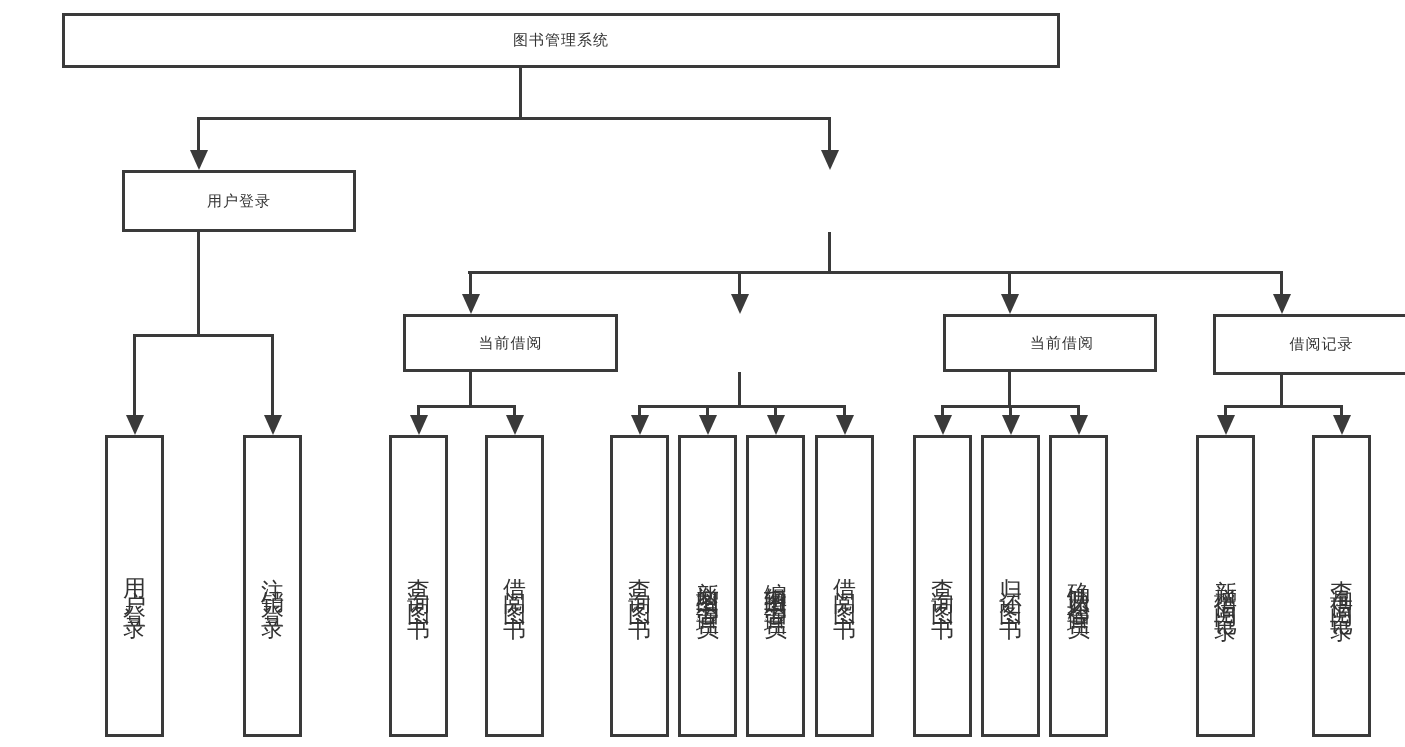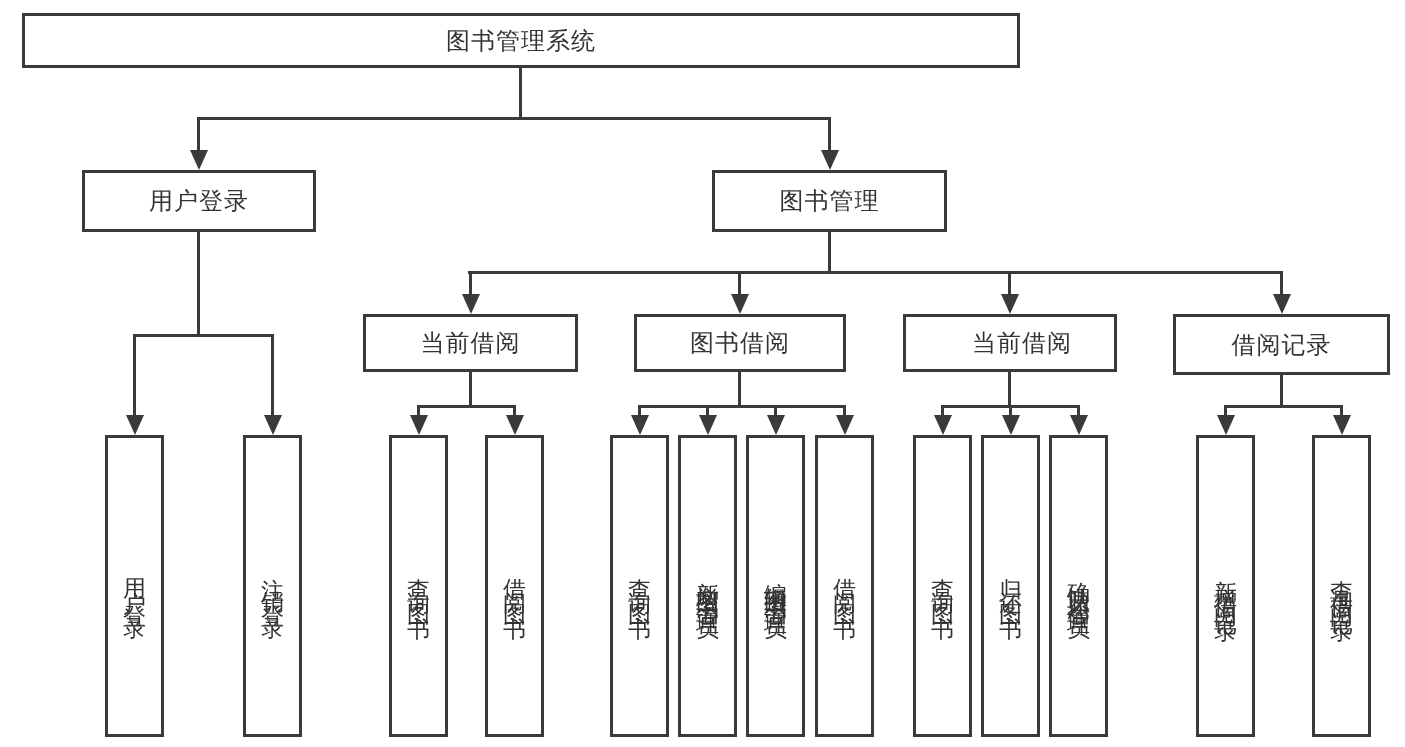--- a/index.html
+++ b/index.html
@@ -4,21 +4,21 @@
 <style>
   html,body{margin:0;padding:0;background:#ffffff;}
   .canvas{
     position:relative;width:1405px;height:747px;background:#ffffff;overflow:hidden;
     font-family:"Liberation Sans",sans-serif;
   }
   .box{
     position:absolute;background:#ffffff;border:3px solid #3a3a3a;box-sizing:border-box;
     display:flex;align-items:center;justify-content:center;color:#333333;z-index:2;
   }
-  .hbox{font-size:24px;letter-spacing:1px;}
+  .hbox{font-size:15px;letter-spacing:1px;margin-left:40px;}
   .leaf{top:435px;width:59px;height:302px;}
   .vtext{
     writing-mode:vertical-rl;text-orientation:mixed;
     font-size:23px;color:#333333;line-height:1;
   }
   .ls-wide{letter-spacing:13px;}
   .ls-med{letter-spacing:8px;}
   .ls-tight{letter-spacing:5px;}
   .l{position:absolute;background:#3a3a3a;z-index:1;}
   .arrow{
@@ -96,29 +96,23 @@
   <div class="l" style="left:1340px;top:405px;width:3px;height:12px;"></div>
   <div class="arrow" style="left:1333px;top:415px;"></div>
 
   <div class="box hbox" style="left:22px;top:13px;width:998px;height:55px;">
     <span>图书管理系统</span>
   </div>
 
   <div class="box hbox" style="left:82px;top:170px;width:234px;height:62px;">
     <span>用户登录</span>
   </div>
-  <div class="box hbox" style="left:712px;top:170px;width:235px;height:62px;">
-    <span>图书管理</span>
-  </div>
 
   <div class="box hbox" style="left:363px;top:314px;width:215px;height:58px;">
     <span>当前借阅</span>
-  </div>
-  <div class="box hbox" style="left:634px;top:314px;width:212px;height:58px;">
-    <span>图书借阅</span>
   </div>
   <div class="box hbox" style="left:903px;top:314px;width:214px;height:58px;padding-left:24px;">
     <span>当前借阅</span>
   </div>
   <div class="box hbox" style="left:1173px;top:314px;width:217px;height:61px;">
     <span>借阅记录</span>
   </div>
 
   <div class="box leaf" style="left:105px;">
     <span class="vtext ls-wide">用户登录</span>

